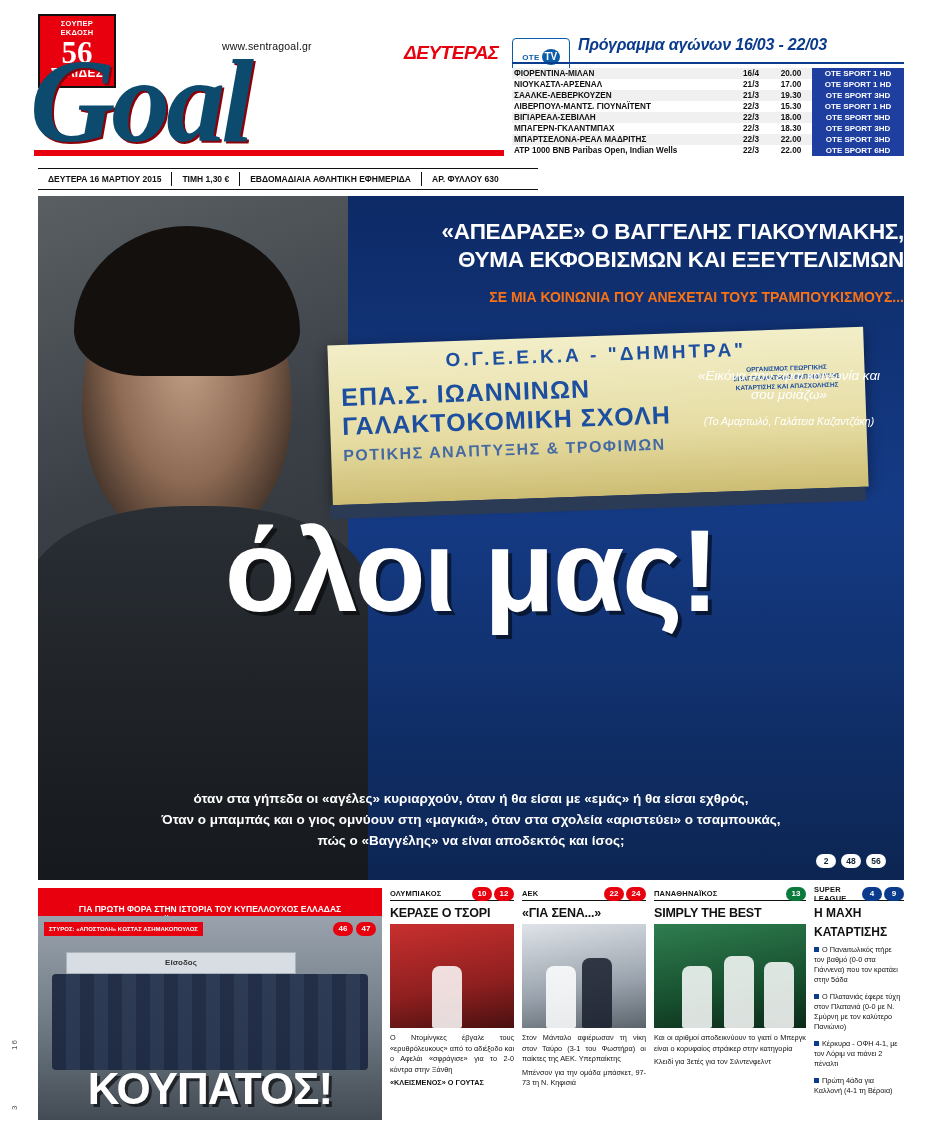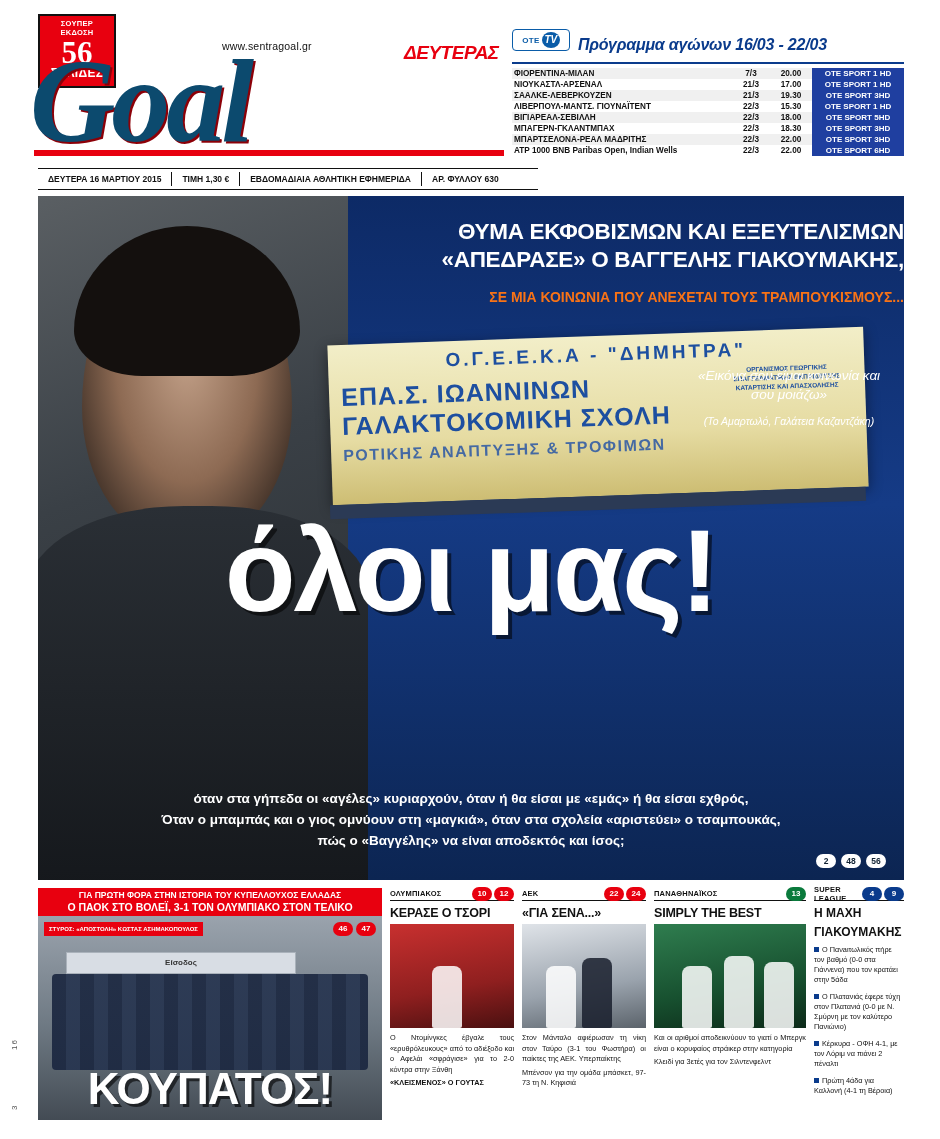--- a/index.html
+++ b/index.html
@@ -94,34 +94,34 @@
   .logo-underline {
     position: absolute;
     left: 34px; top: 150px;
     width: 470px; height: 6px;
     background: #e8000f;
   }
 
   
   .ote-logo {
     position: absolute;
-    left: 512px; top: 29px;
-    width: 58px; height: 22px;
+    left: 512px; top: 38px;
+    width: 58px; height: 38px;
     border: 1.5px solid #0a5ca8;
     border-radius: 4px;
     display: flex;
     align-items: center;
     justify-content: center;
     gap: 2px;
     background: #fff;
   }
   .ote-logo .ote { font-size: 8px; font-weight: bold; color: #0a5ca8; letter-spacing: .4px;}
   .ote-logo .tv {
     font-size: 10px; font-weight: bold; color: #fff; background: #0a5ca8;
-    border-radius: 50%; width: 18px; height: 16px; text-align:center; line-height:16px;font-style:italic;
+    border-radius: 50%; width: 18px; height: 16px; text-align:center; line-height:16px;
   }
 
   .prog-title {
     position: absolute;
     left: 578px; top: 36px;
     font-size: 16px;
     font-weight: bold;
     font-style: italic;
     color: #0a3b8c;
     letter-spacing: -0.2px;
@@ -299,21 +299,21 @@
     width: 866px; height: 232px;
   }
   .vol-block {
     position: absolute; left: 0; top: 0; width: 344px; height: 232px;
   }
   .vol-head {
     width: 344px; height: 28px;
     background: #e8000f;
     color: #fff;
     text-align: center;
-    padding-top: 2px;
+    padding-top: 16px;
   }
   .vol-head .v1 { font-size: 8.5px; font-weight: bold; line-height: 11px; }
   .vol-head .v2 { font-size: 10.5px; font-weight: bold; line-height: 13px; }
   .vol-photo {
     position: relative;
     width: 344px; height: 204px;
     background: linear-gradient(180deg,#9aa3ad 0%,#6d7882 55%,#434b54 100%);
     overflow: hidden;
   }
   .vol-tag {
@@ -452,21 +452,21 @@
       <span class="ote">OTE</span>
       <span class="tv">TV</span>
     </div>
     <div class="prog-title">Πρόγραμμα αγώνων 16/03 - 22/03</div>
     <div class="prog-rule"></div>
 
     <table class="prog-table">
       <tbody>
         <tr>
           <td class="name">ΦΙΟΡΕΝΤΙΝΑ-ΜΙΛΑΝ</td>
-          <td class="date">7/3</td>
+          <td class="date">16/4</td>
           <td class="time">20.00</td>
           <td class="ch">ΟΤΕ SPORT 1 HD</td>
         </tr>
         <tr>
           <td class="name">ΝΙΟΥΚΑΣΤΛ-ΑΡΣΕΝΑΛ</td>
           <td class="date">21/3</td>
           <td class="time">17.00</td>
           <td class="ch">ΟΤΕ SPORT 1 HD</td>
         </tr>
         <tr>
@@ -521,22 +521,22 @@
 
   <div class="hero">
     <div class="hero-bg-right"></div>
     <div class="hero-photo-left">
       <div class="face"></div>
       <div class="hair"></div>
       <div class="shoulders"></div>
     </div>
 
     <div class="head-main">
+      <div class="h1">«ΑΠΕΔΡΑΣΕ» Ο ΒΑΓΓΕΛΗΣ ΓΙΑΚΟΥΜΑΚΗΣ,</div>
       <div class="h1">ΘΥΜΑ ΕΚΦΟΒΙΣΜΩΝ ΚΑΙ ΕΞΕΥΤΕΛΙΣΜΩΝ</div>
-      <div class="h1">«ΑΠΕΔΡΑΣΕ» Ο ΒΑΓΓΕΛΗΣ ΓΙΑΚΟΥΜΑΚΗΣ,</div>
       <div class="h2">ΣΕ ΜΙΑ ΚΟΙΝΩΝΙΑ ΠΟΥ ΑΝΕΧΕΤΑΙ ΤΟΥΣ ΤΡΑΜΠΟΥΚΙΣΜΟΥΣ...</div>
     </div>
 
     <div class="sign">
       <div class="s1">Ο.Γ.Ε.Ε.Κ.Α - "ΔΗΜΗΤΡΑ"</div>
       <div class="s2">ΕΠΑ.Σ. ΙΩΑΝΝΙΝΩΝ</div>
       <div class="s3">ΓΑΛΑΚΤΟΚΟΜΙΚΗ ΣΧΟΛΗ</div>
       <div class="s4">ΡΟΤΙΚΗΣ ΑΝΑΠΤΥΞΗΣ &amp; ΤΡΟΦΙΜΩΝ</div>
       <div class="sign-side">ΟΡΓΑΝΙΣΜΟΣ ΓΕΩΡΓΙΚΗΣ ΕΠΑΓΓΕΛΜΑΤΙΚΗΣ ΕΚΠΑΙΔΕΥΣΗΣ ΚΑΤΑΡΤΙΣΗΣ ΚΑΙ ΑΠΑΣΧΟΛΗΣΗΣ</div>
     </div>
@@ -635,21 +635,21 @@
 
     <div class="col col-4">
       <div class="col-head">
         <span class="name">SUPER LEAGUE</span>
         <span class="nums">
           <span class="circle-num blue">4</span>
           <span class="circle-num blue">9</span>
         </span>
       </div>
       <div class="sl-title">Η ΜΑΧΗ</div>
-      <div class="sl-title">ΓΙΑΚΟΥΜΑΚΗΣ</div>
+      <div class="sl-title">ΚΑΤΑΡΤΙΣΗΣ</div>
       <div class="sl-items">
         <div class="sl-item">
           <span class="sq"></span><span>Ο Πανaιτωλικός πήρε τον βαθμό (0-0 στα Γιάννενα) που τον κρατάει στην 5άδα</span>
         </div>
         <div class="sl-item">
           <span class="sq"></span><span>Ο Πλατανιάς έφερε τύχη στον Πλατανιά (0-0 με Ν. Σμύρνη με τον καλύτερο Πανιώνιο)</span>
         </div>
         <div class="sl-item">
           <span class="sq"></span><span>Κέρκυρα - ΟΦΗ 4-1, με τον Λόριμ να πιάνει 2 πέναλτι</span>
         </div>

